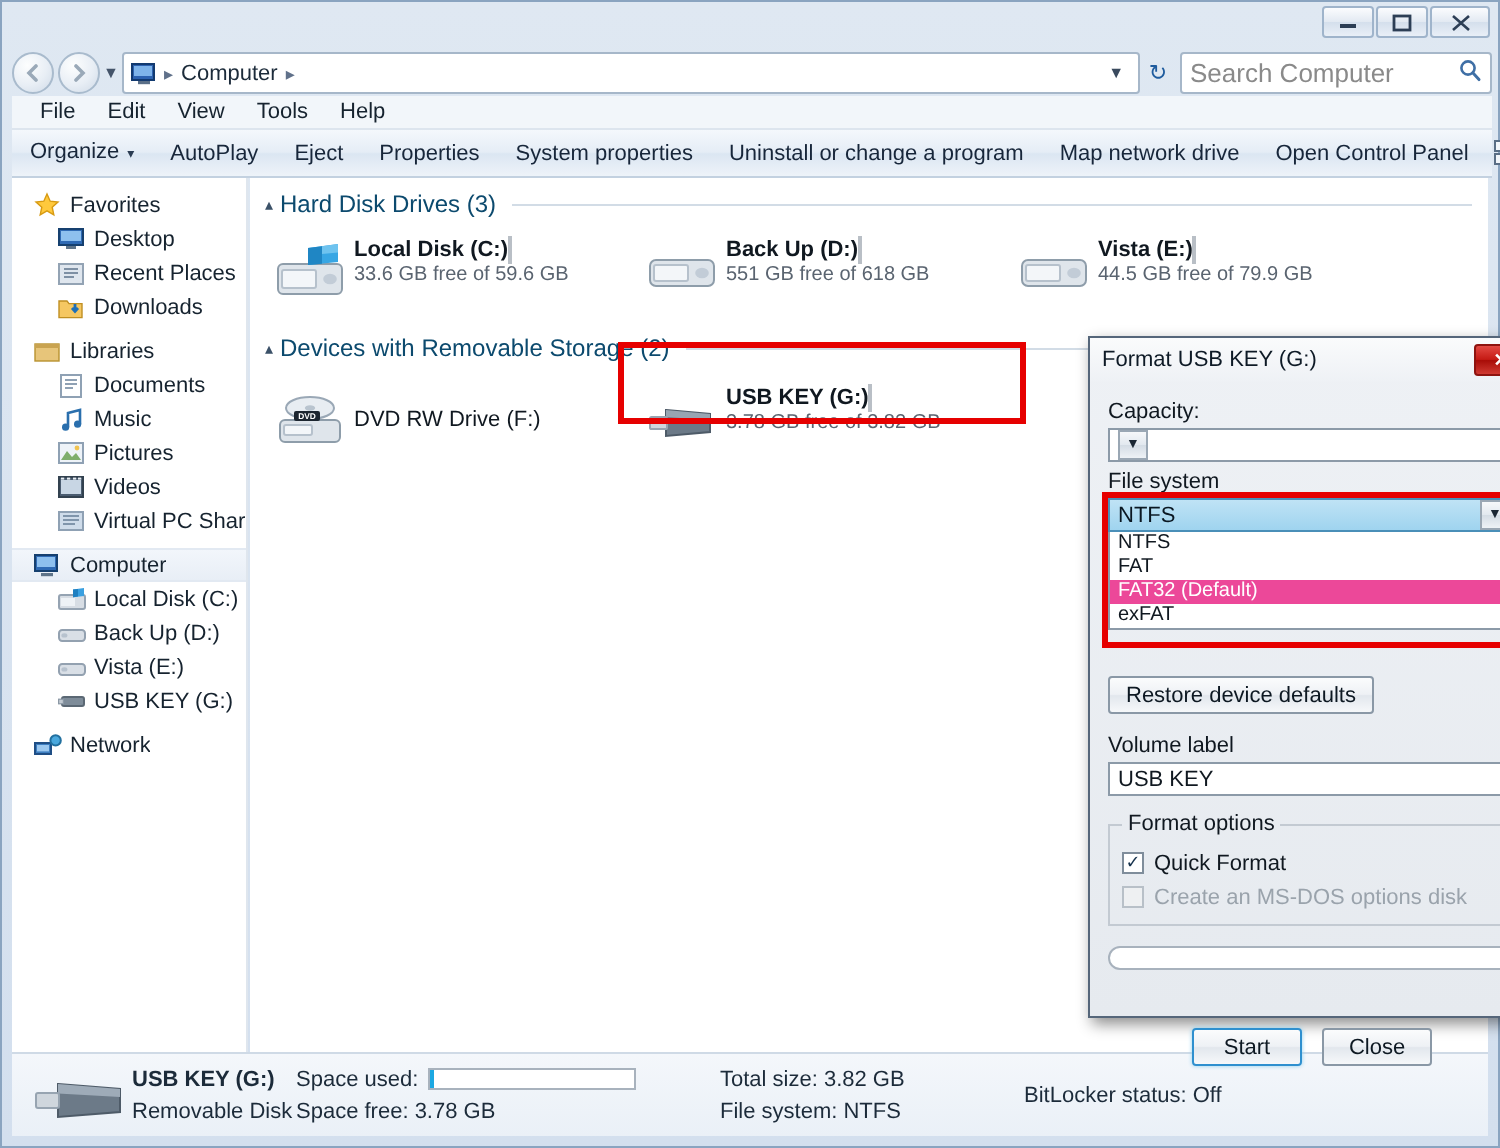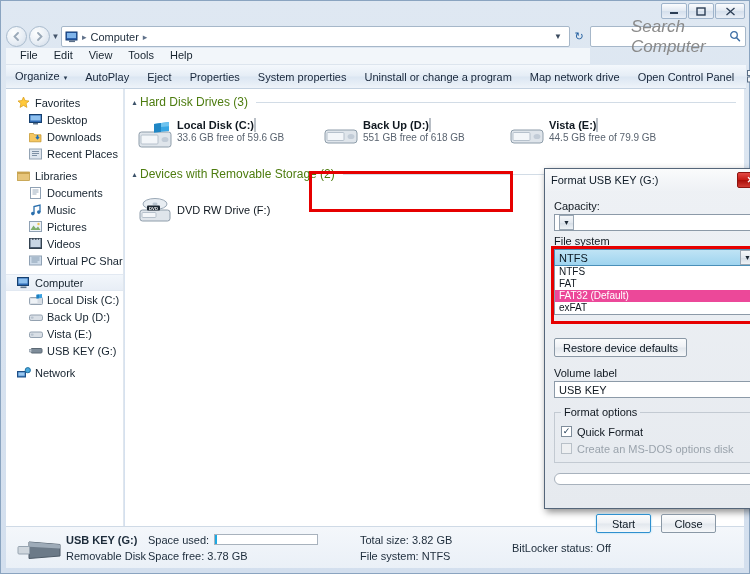--- a/index.html
+++ b/index.html
@@ -51,27 +51,27 @@
   }
   .crumb { font-size:11px; color:#1c2b3a; padding:0 3px; white-space:nowrap; }
   .sep { color:#60718a; font-size:9px; padding:0 1px; }
   .pcicon { width:14px; height:12px; margin-right:2px; }
   #addrarrow { margin-left:auto; color:#3a4a5e; font-size:8px; padding:0 4px; }
   #refreshbtn { width:18px; color:#1f5c9e; text-align:center; font-size:11px; }
   #searchbox {
     width:156px; height:21px; background:#fff; border:1px solid #a6b7c9;
     margin-left:2px; display:flex; align-items:center; padding:0 4px; border-radius:2px;
   }
-  #searchph { flex:1; font-style:italic; color:#8a8a8a; font-size:17px;margin-left:36px; }
+  #searchph { flex:1; color:#8a8a8a; font-size:13px; }
 
   
   #menubar {
-    position:absolute; left:5px; top:47px; width:584px; height:17px;
+    position:absolute; left:5px; top:47px; width:740px; height:17px;
     background:#f2f6fa; border-bottom:1px solid #dde5ee;
-    display:flex; align-items:flex-end; padding-left:6px;
+    display:flex; align-items:center; padding-left:6px;
   }
   .menuitem { padding:0 8px; font-size:11px; color:#16232f; line-height:17px; }
 
   
   #toolbar {
     position:absolute; left:5px; top:64px; width:740px; height:24px;
     background:linear-gradient(180deg,#f4f8fc 0%,#e5edf6 48%,#dbe6f2 52%,#eef3f9 100%);
     border-bottom:1px solid #c3d1e0;
     display:flex; align-items:center;
   }
@@ -93,21 +93,21 @@
   .navlabel { white-space:nowrap; overflow:hidden; }
 
   #content {
     position:absolute; left:124px; top:88px; right:5px; bottom:47px;
     background:#fff; overflow:hidden;
   }
 
   
   .grouphdr { display:flex; align-items:center; padding:6px 8px 2px 4px; }
   .gtri { width:11px; font-size:8px; color:#3b5168; text-align:center; }
-  .gtitle { font-size:12px; color:#4d7c0f; white-space:nowrap; }
+  .gtitle { font-size:12px; color:#0c4a6e; white-space:nowrap; }
   .grule { flex:1; height:1px; background:#d2dce6; margin-left:8px; }
 
   .drives { display:flex; padding:4px 0 0 8px; position:relative; }
   .drive { width:186px; display:flex; align-items:flex-start; padding:3px 0; }
   .drive .dicon { width:44px; height:36px; flex:none; display:flex; align-items:center; justify-content:center; }
   .dinfo { flex:1; padding-top:1px; }
   .dname { font-size:11px; color:#101820; font-weight:bold; white-space:nowrap; margin-bottom:2px; }
   .dbar { height:11px; background:#f0f0f0; border:1px solid #b9bfc6; position:relative; overflow:hidden; }
   .dbarfill { position:absolute; left:0; top:0; bottom:0; background:linear-gradient(180deg,#38c3ef 0%,#12a8e0 45%,#0a93cf 100%); }
   .dfree { font-size:10px; color:#5a6470; margin-top:2px; white-space:nowrap; }
@@ -328,34 +328,34 @@
               <rect x="0.5" y="0.5" width="12" height="8" fill="#2f6ab4" stroke="#16406f"></rect>
               <rect x="1.5" y="1.5" width="10" height="5" fill="#8ec0ee"></rect>
               <rect x="4" y="9" width="5" height="1.5" fill="#5f7489"></rect>
             </svg>
         </span>
         <span class="navlabel">Desktop</span>
       </div>
       <div class="navrow child">
         <span class="navicon">
           <svg width="13" height="12" viewBox="0 0 13 12">
+              <rect x="0.5" y="1" width="12" height="10" fill="#dfe6ee" stroke="#93a3b4"></rect>
+              <path d="M3 3.5 h7 M3 5.5 h7 M3 7.5 h5" stroke="#7e90a4" stroke-width="1"></path>
+            </svg>
+        </span>
+        <span class="navlabel">Recent Places</span>
+      </div>
+      <div class="navrow child">
+        <span class="navicon">
+          <svg width="13" height="12" viewBox="0 0 13 12">
               <path d="M0.5 2.5 h4 l1 1.3 h6.5 v7 h-11.5 z" fill="#f5c762" stroke="#c08f22" stroke-width="0.7"></path>
               <path d="M8.5 4 v3.5 M7 6 L8.5 7.7 L10 6" stroke="#1d6fb8" stroke-width="1.4" fill="none"></path>
             </svg>
         </span>
         <span class="navlabel">Downloads</span>
-      </div>
-      <div class="navrow child">
-        <span class="navicon">
-          <svg width="13" height="12" viewBox="0 0 13 12">
-              <rect x="0.5" y="1" width="12" height="10" fill="#dfe6ee" stroke="#93a3b4"></rect>
-              <path d="M3 3.5 h7 M3 5.5 h7 M3 7.5 h5" stroke="#7e90a4" stroke-width="1"></path>
-            </svg>
-        </span>
-        <span class="navlabel">Recent Places</span>
       </div>
     </div>
 
     <div class="navgroup">
       <div class="navrow">
         <span class="navicon">
           <svg width="13" height="12" viewBox="0 0 13 12">
               <rect x="0.5" y="2" width="12" height="8.5" fill="#e7c57a" stroke="#b8922f" stroke-width="0.7"></rect>
               <rect x="0.5" y="2" width="12" height="2" fill="#c9a350"></rect>
             </svg>
@@ -560,20 +560,36 @@
             <ellipse cx="17" cy="8" rx="2.6" ry="1.4" fill="#b9c4cf"></ellipse>
             <rect x="9" y="9.5" width="13" height="5" rx="1" fill="#1d2630"></rect>
             <text x="15.5" y="13.6" font-size="4.2" font-family="Liberation Sans, sans-serif" fill="#fff" text-anchor="middle" font-weight="bold">DVD</text>
           </svg>
         </span>
         <span class="dinfo" style="padding-top:0;">
           <span class="dname" style="font-weight:normal;margin:0;">DVD RW Drive (F:)</span>
         </span>
       </div>
 
+      <div class="drive">
+        <span class="dicon">
+          <svg width="34" height="22" viewBox="0 0 34 22">
+            <path d="M9 6 L31 8 L31 17 L9 19 Z" fill="#6c7a88" stroke="#4e5b68"></path>
+            <path d="M9 6 L31 8 L31 11 L9 9.5 Z" fill="#98a5b2"></path>
+            <rect x="1" y="9.5" width="8.5" height="6" rx="0.8" fill="#cfd6dd" stroke="#97a4b1"></rect>
+          </svg>
+        </span>
+        <span class="dinfo">
+          <span class="dname">USB KEY (G:)</span>
+          <span class="dbar">
+            <span class="dbarfill" style="width:2%;"></span>
+          </span>
+          <span class="dfree">3.78 GB free of 3.82 GB</span>
+        </span>
+      </div>
     </div>
   </div>
 
   <div class="redbox" id="usb-highlight"></div>
 
   <div id="statusbar">
     <span id="sbicon">
       <svg width="46" height="26" viewBox="0 0 46 26">
         <path d="M12 7 L43 9.5 L43 21 L12 23.5 Z" fill="#6c7a88" stroke="#4e5b68"></path>
         <path d="M12 7 L43 9.5 L43 13.5 L12 11.8 Z" fill="#9eabb8"></path>

